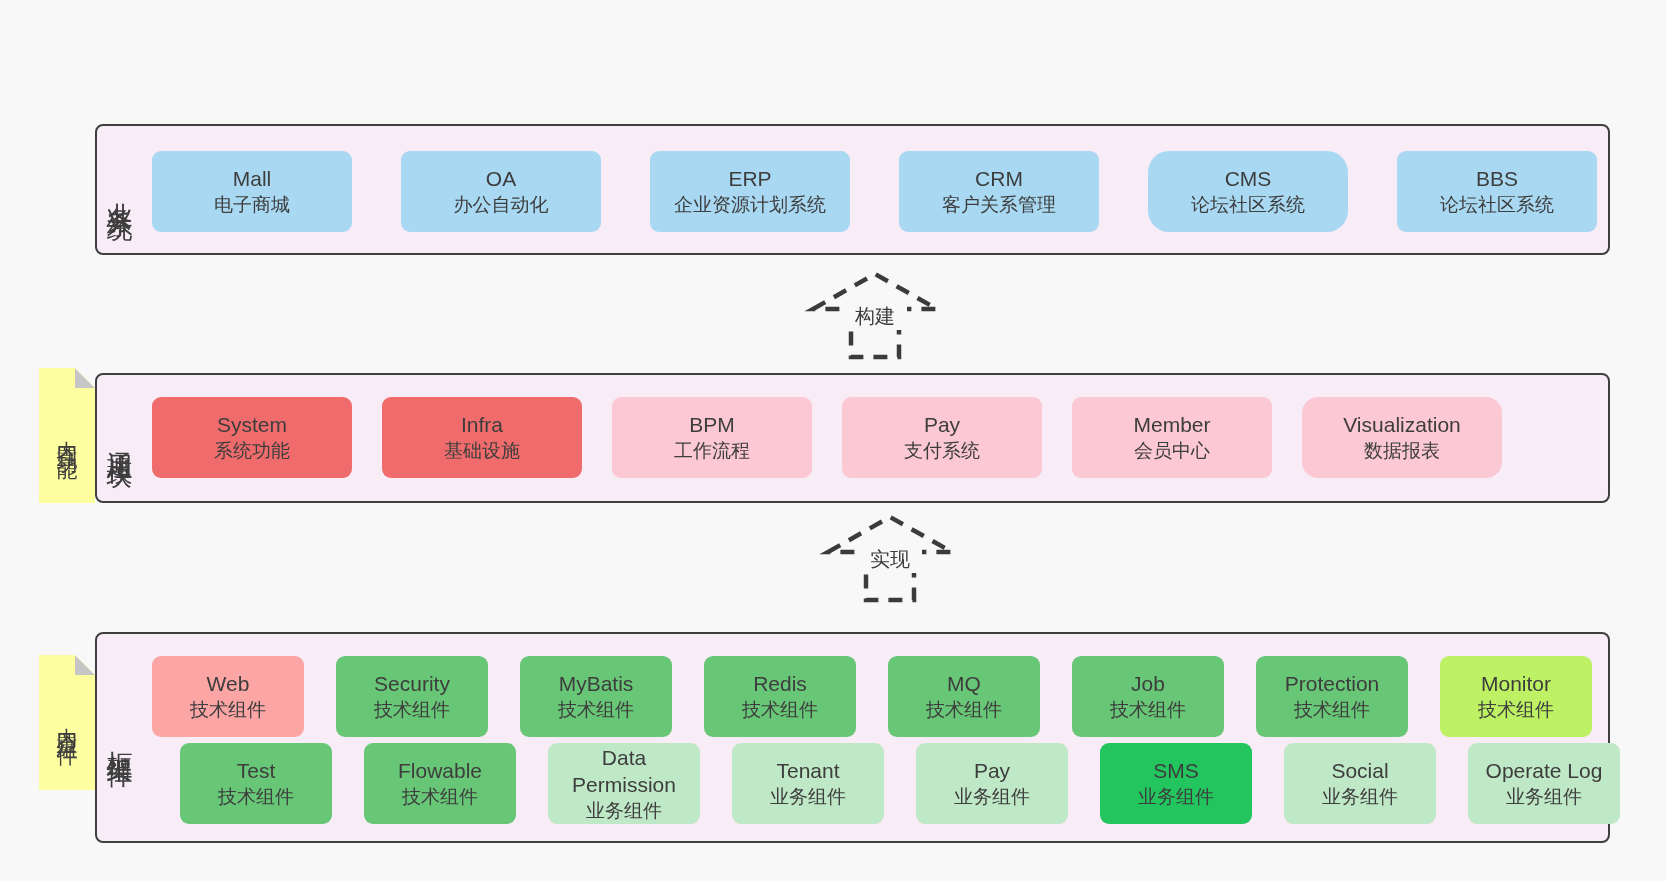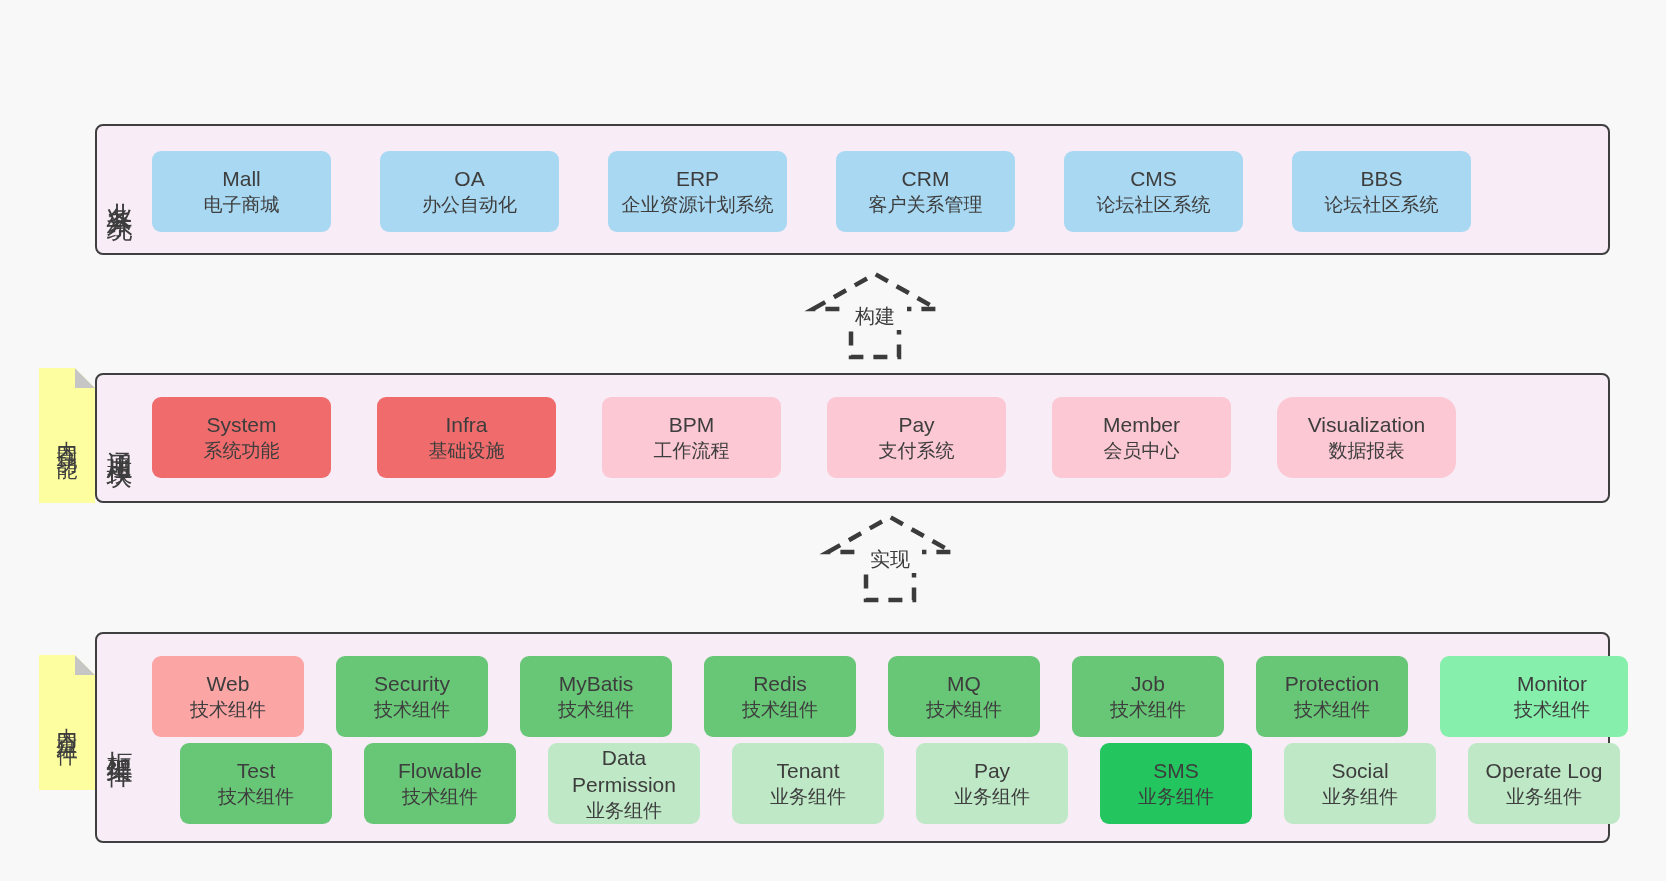--- a/index.html
+++ b/index.html
@@ -37,25 +37,25 @@
     color:var(--text,#3d3d3d);
     white-space:nowrap;
   }
   
   .box-row{
     position:absolute;
     left:55px;
     display:flex;
   }
   .layer-business .box-row{top:25px;gap:49px;}
-  .layer-modules .box-row{top:22px;gap:46px;}
+  .layer-modules .box-row{top:22px;gap:30px;}
   .layer-components .row-1{top:22px;gap:32px;}
   .layer-components .row-2{top:109px;gap:32px;padding-left:28px;}
   .arch-box{
-    width:179px;height:81px;
+    width:200px;height:81px;
     border-radius:9px;
     display:flex;flex-direction:column;
     align-items:center;justify-content:center;
     text-align:center;
     color:var(--text,#3d3d3d);
   }
   .layer-components .arch-box{width:152px;height:81px;}
   .box-name{font-size:21px;line-height:27px;}
   .box-sub{font-size:19px;line-height:26px;}
   
@@ -117,21 +117,21 @@
           <div class="box-sub">办公自动化</div>
         </div>
         <div class="arch-box" style="background: rgb(169, 216, 242);">
           <div class="box-name">ERP</div>
           <div class="box-sub">企业资源计划系统</div>
         </div>
         <div class="arch-box" style="background: rgb(169, 216, 242);">
           <div class="box-name">CRM</div>
           <div class="box-sub">客户关系管理</div>
         </div>
-        <div class="arch-box" style="background: rgb(169, 216, 242);">
+        <div class="arch-box" style="background: rgb(169, 216, 242); border-radius: 21px;">
           <div class="box-name">CMS</div>
           <div class="box-sub">论坛社区系统</div>
         </div>
         <div class="arch-box" style="background: rgb(169, 216, 242);">
           <div class="box-name">BBS</div>
           <div class="box-sub">论坛社区系统</div>
         </div>
       </div>
   </section>
 
@@ -205,21 +205,21 @@
           <div class="box-sub">技术组件</div>
         </div>
         <div class="arch-box" style="background: rgb(104, 198, 119);">
           <div class="box-name">Job</div>
           <div class="box-sub">技术组件</div>
         </div>
         <div class="arch-box" style="background: rgb(104, 198, 119);">
           <div class="box-name">Protection</div>
           <div class="box-sub">技术组件</div>
         </div>
-        <div class="arch-box" style="background: #86efac; padding-left: 36px;">
+        <div class="arch-box" style="background: #bef264;">
           <div class="box-name">Monitor</div>
           <div class="box-sub">技术组件</div>
         </div>
       </div>
     <div class="box-row row-2">
         <div class="arch-box" style="background: rgb(104, 198, 119);">
           <div class="box-name">Test</div>
           <div class="box-sub">技术组件</div>
         </div>
         <div class="arch-box" style="background: rgb(104, 198, 119);">

